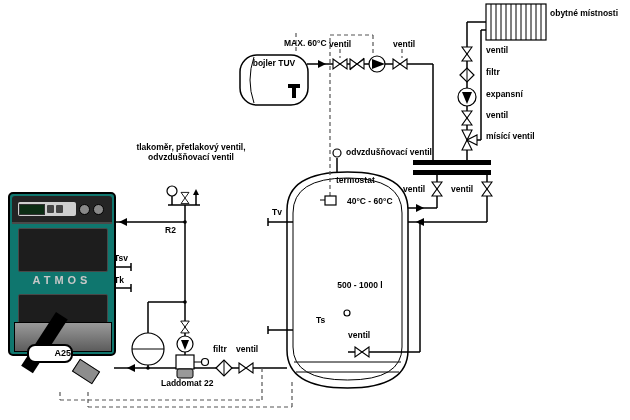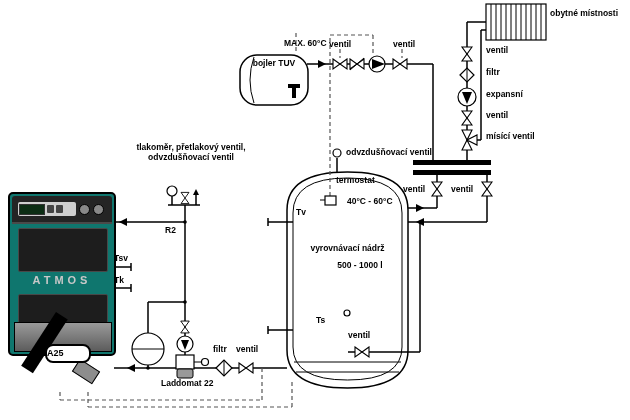--- a/index.html
+++ b/index.html
@@ -26,22 +26,22 @@
   .b-btn{width:7px;height:8px;background:#444;border-radius:1px;}
   .b-knob{position:absolute;right:22px;top:8px;width:9px;height:9px;border-radius:50%;
           background:#888;border:1px solid #000;}
   .k2{right:8px;}
   .b-door1{position:absolute;left:8px;top:34px;width:88px;height:42px;background:#1d1d1d;
            border:1px solid #484848;border-radius:2px;}
   .b-brand{position:absolute;left:0;top:80px;width:100%;text-align:center;color:#c8c8c8;
            font-size:11px;font-weight:bold;letter-spacing:4px;}
   .b-door2{position:absolute;left:8px;top:100px;width:88px;height:44px;background:#1d1d1d;
            border:1px solid #484848;border-radius:2px;}
-  .b-plate{position:absolute;left:35px;top:150px;width:42px;height:15px;background:#fff;
-           border:2px solid #000;border-radius:8px;text-align:left;font-size:9px;font-weight:bold;
+  .b-plate{position:absolute;left:17px;top:150px;width:42px;height:15px;background:#fff;
+           border:2px solid #000;border-radius:8px;text-align:right;font-size:9px;font-weight:bold;
            line-height:15px;z-index:4;box-sizing:content-box;}
   .b-base{position:absolute;left:4px;bottom:2px;width:96px;height:28px;
           background:linear-gradient(#9a9a9a,#5c5c5c);border:1px solid #000;}
   .b-chute{position:absolute;left:46px;top:118px;width:14px;height:64px;background:#000;
            transform:rotate(33deg);transform-origin:top left;z-index:3;}
   .b-burner{position:absolute;left:64px;top:170px;width:22px;height:13px;background:#8d8d8d;
             border:1px solid #000;transform:rotate(33deg);z-index:3;}
 </style>
 </head>
 <body>
@@ -182,25 +182,24 @@
 <div class="lbl" style="left:486px;top:90px;">expansní</div>
 <div class="lbl" style="left:486px;top:111px;">ventil</div>
 <div class="lbl" style="left:486px;top:132px;">mísící ventil</div>
 
 <div class="lbl" style="left:346px;top:148px;">odvzdušňovací ventil</div>
 <div class="lbl" style="left:403px;top:185px;">ventil</div>
 <div class="lbl" style="left:451px;top:185px;">ventil</div>
 
 <div class="lbl" style="left:336px;top:176px;">termostat</div>
 <div class="lbl" style="left:339px;top:197px;margin-left:8px;">40°C - 60°C</div>
-<div class="lbl c" style="left:287px;top:244px;width:121px;">vyrovnávací nádrž</div>
-<div class="lbl c" style="left:287px;top:261px;width:146px;">500 - 1000 l</div>
+<div class="lbl c" style="left:287px;top:281px;width:146px;">500 - 1000 l</div>
 <div class="lbl" style="left:348px;top:331px;">ventil</div>
 
-<div class="lbl" style="left:272px;top:208px;margin-left:24px;">Tv</div>
+<div class="lbl" style="left:272px;top:208px;">Tv</div>
 <div class="lbl" style="left:272px;top:316px;margin-left:44px;">Ts</div>
 
 <div class="lbl c" style="left:134px;top:143px;width:114px;">tlakoměr, přetlakový ventil,
 odvzdušňovací ventil</div>
 <div class="lbl" style="left:127px;top:226px;margin-left:38px;">R2</div>
 <div class="lbl" style="left:114px;top:254px;">Tsv</div>
 <div class="lbl" style="left:114px;top:276px;">Tk</div>
 
 <div class="lbl" style="left:161px;top:379px;">Laddomat 22</div>
 <div class="lbl" style="left:213px;top:345px;">filtr</div>

